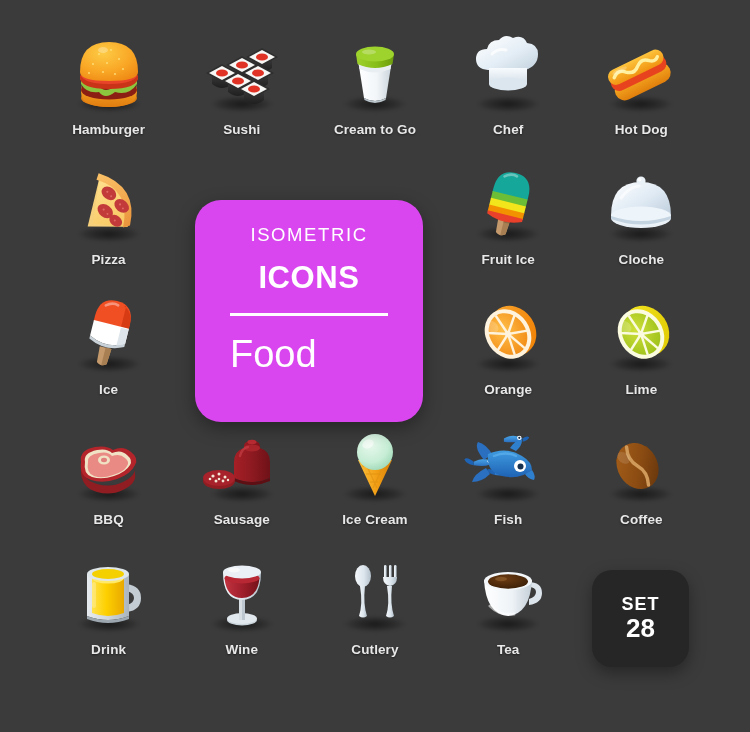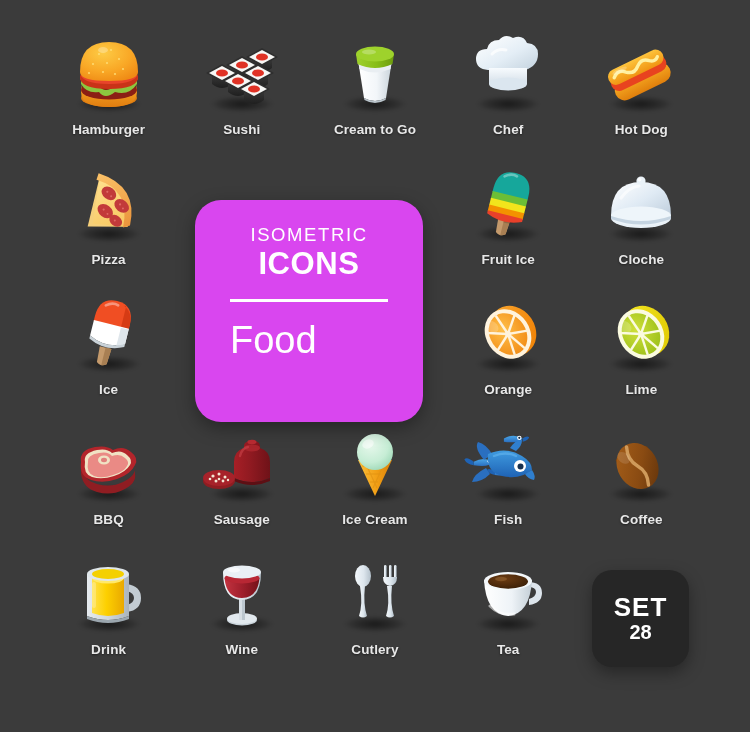--- a/index.html
+++ b/index.html
@@ -91,21 +91,21 @@
     font-weight: normal;
     letter-spacing: 1.6px;
     line-height: 1;
   }
   .ct-main {
     color: #ffffff;
     font-size: 31px;
     font-weight: bold;
     letter-spacing: .6px;
     line-height: 1.05;
-    margin-top: 3px;
+    margin-top: 17px;
   }
   .ct-rule {
     width: 158px; height: 3px;
     background: #ffffff;
     margin: 19px 0 16px 0;
   }
   .ct-sub {
     color: #ffffff;
     font-size: 38px;
     font-weight: normal;
@@ -120,24 +120,24 @@
     width: 97px; height: 97px;
     background: #262626;
     border-radius: 20px;
     box-shadow: 0 6px 16px rgba(0,0,0,.35);
     display: flex;
     flex-direction: column;
     align-items: center;
     justify-content: center;
   }
   .cs-word {
-    color: #fff; font-size: 26px; font-weight: bold; letter-spacing: 1px; line-height: 1.05;
+    color: #fff; font-size: 18px; font-weight: bold; letter-spacing: 1px; line-height: 1.05;
   }
   .cs-num {
-    color: #fff; font-size: 20px; font-weight: bold; line-height: 1.1; text-align: center;
+    color: #fff; font-size: 26px; font-weight: bold; line-height: 1.1; text-align: center;
   }
 </style>
 </head>
 <body style="background: rgb(59, 59, 59);">
 
 <div id="sheet">
 
   <div class="grid">
 
     <div class="cell">

